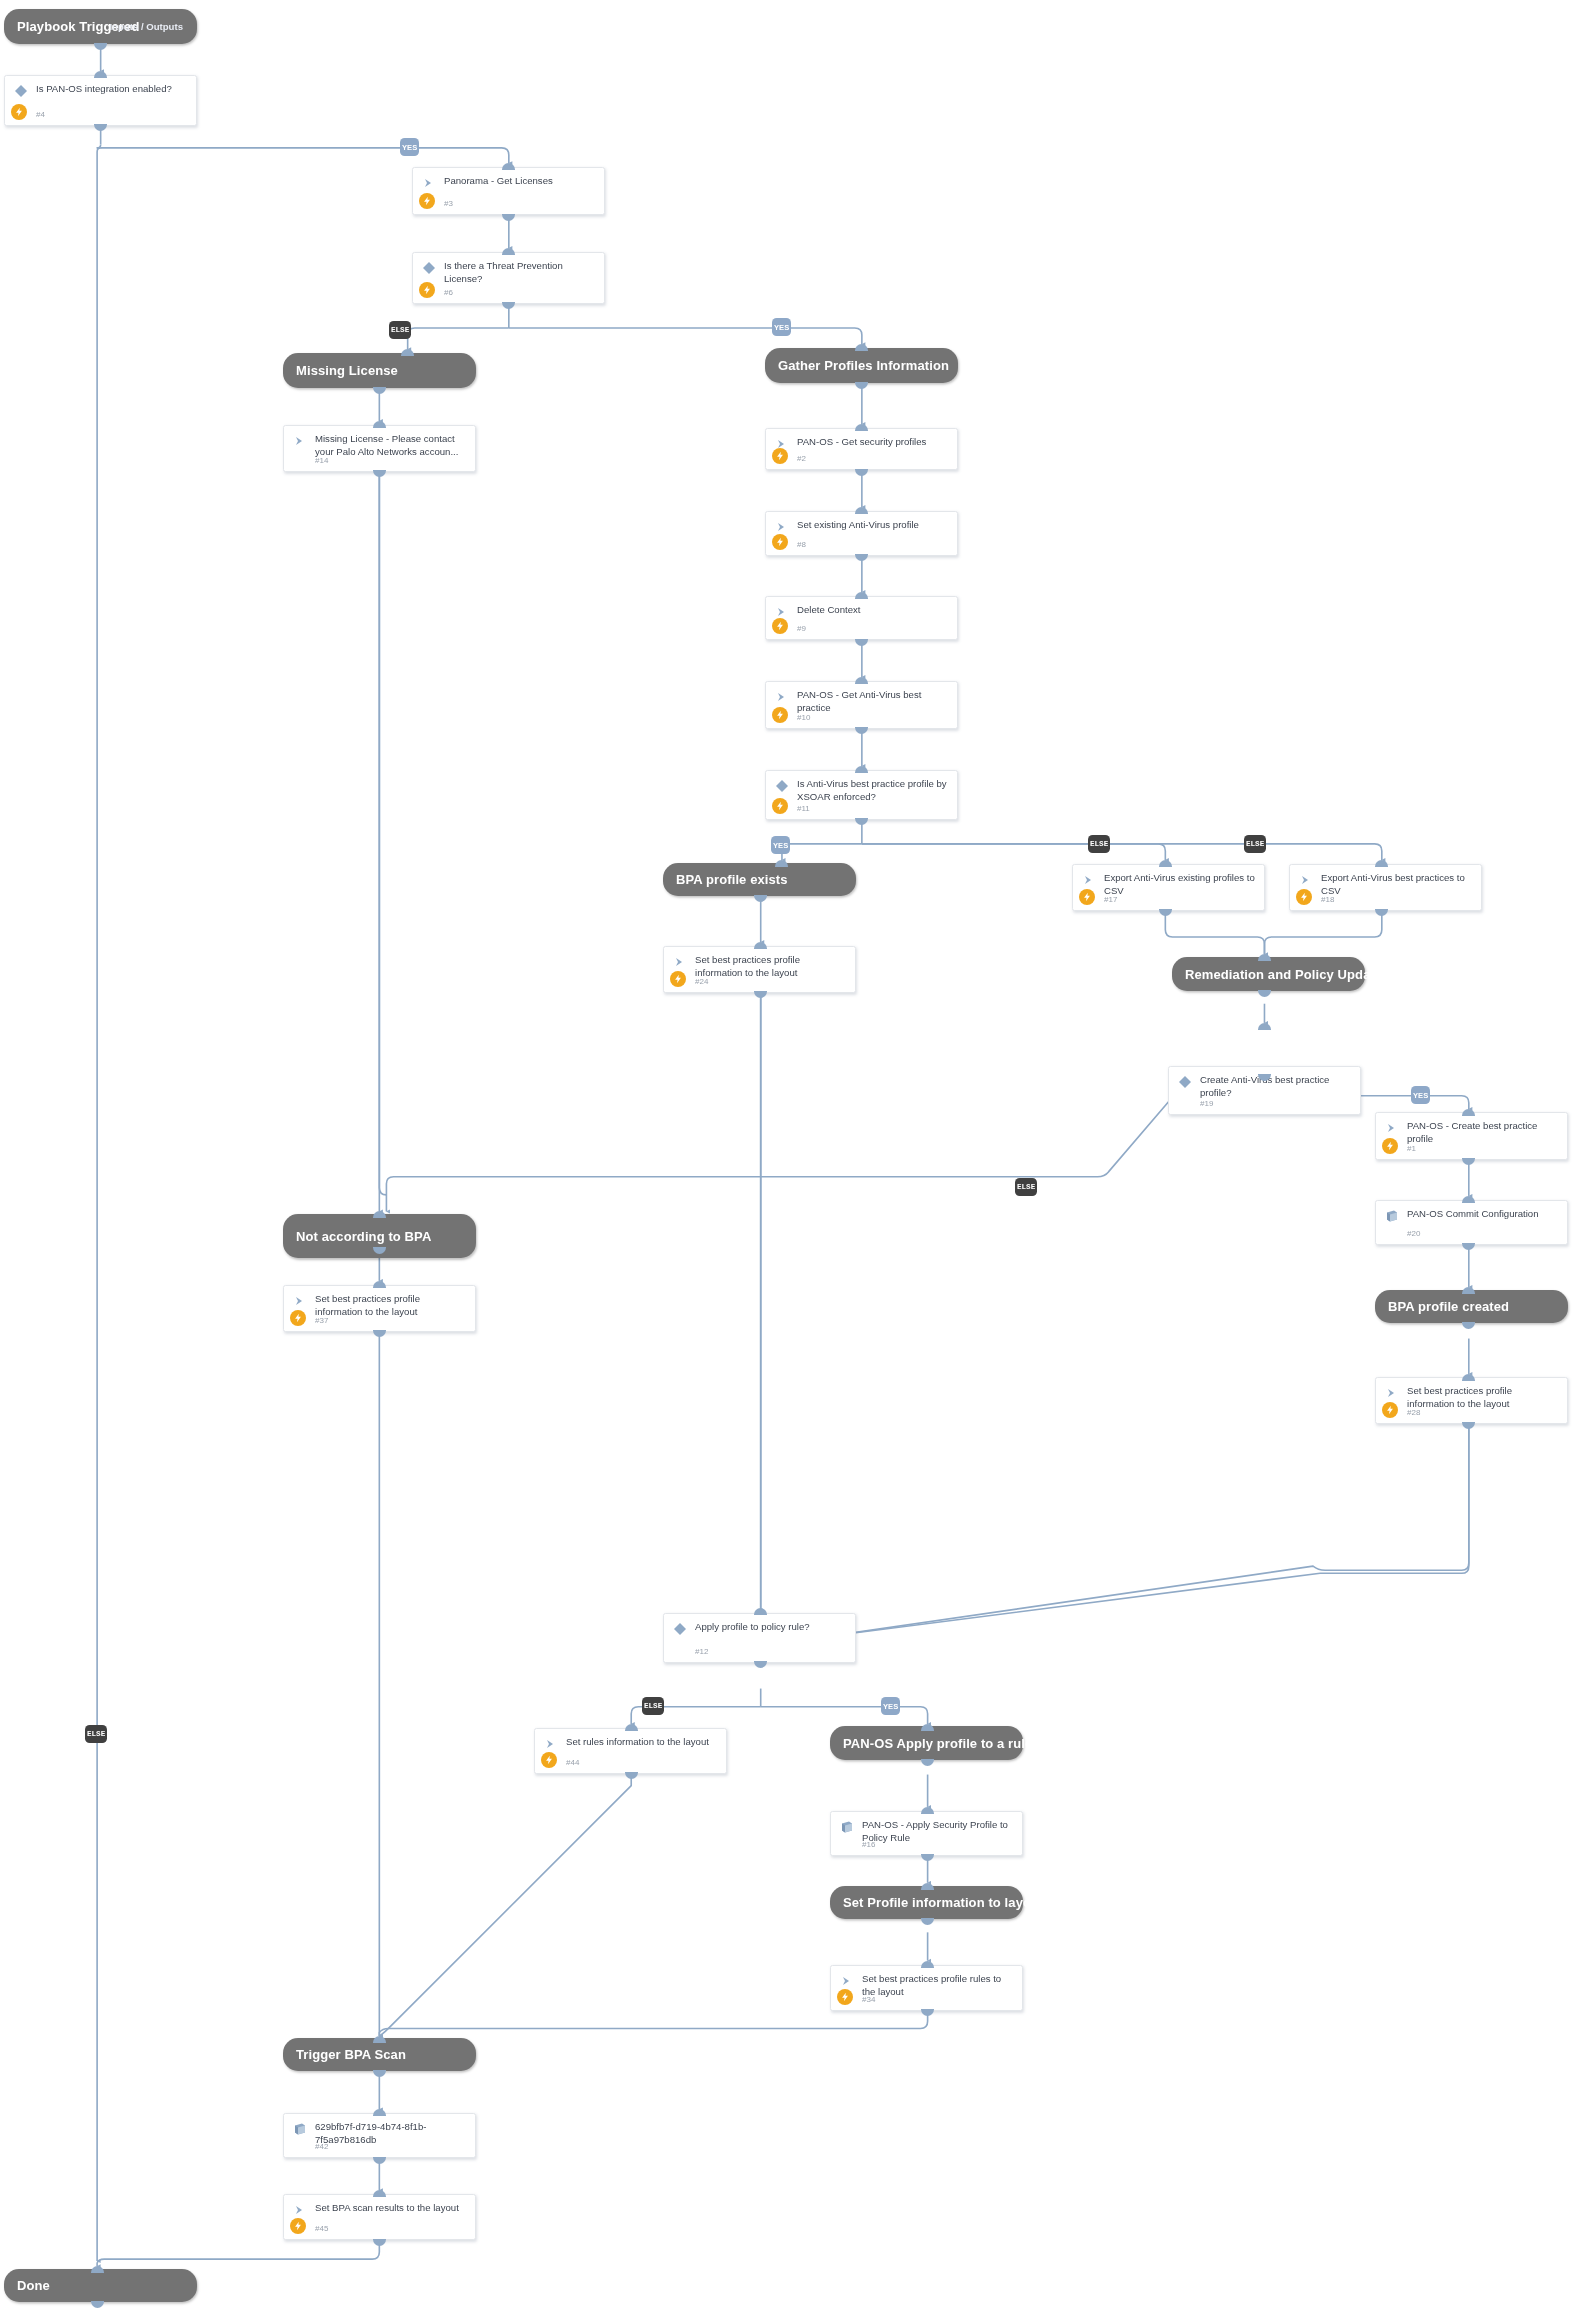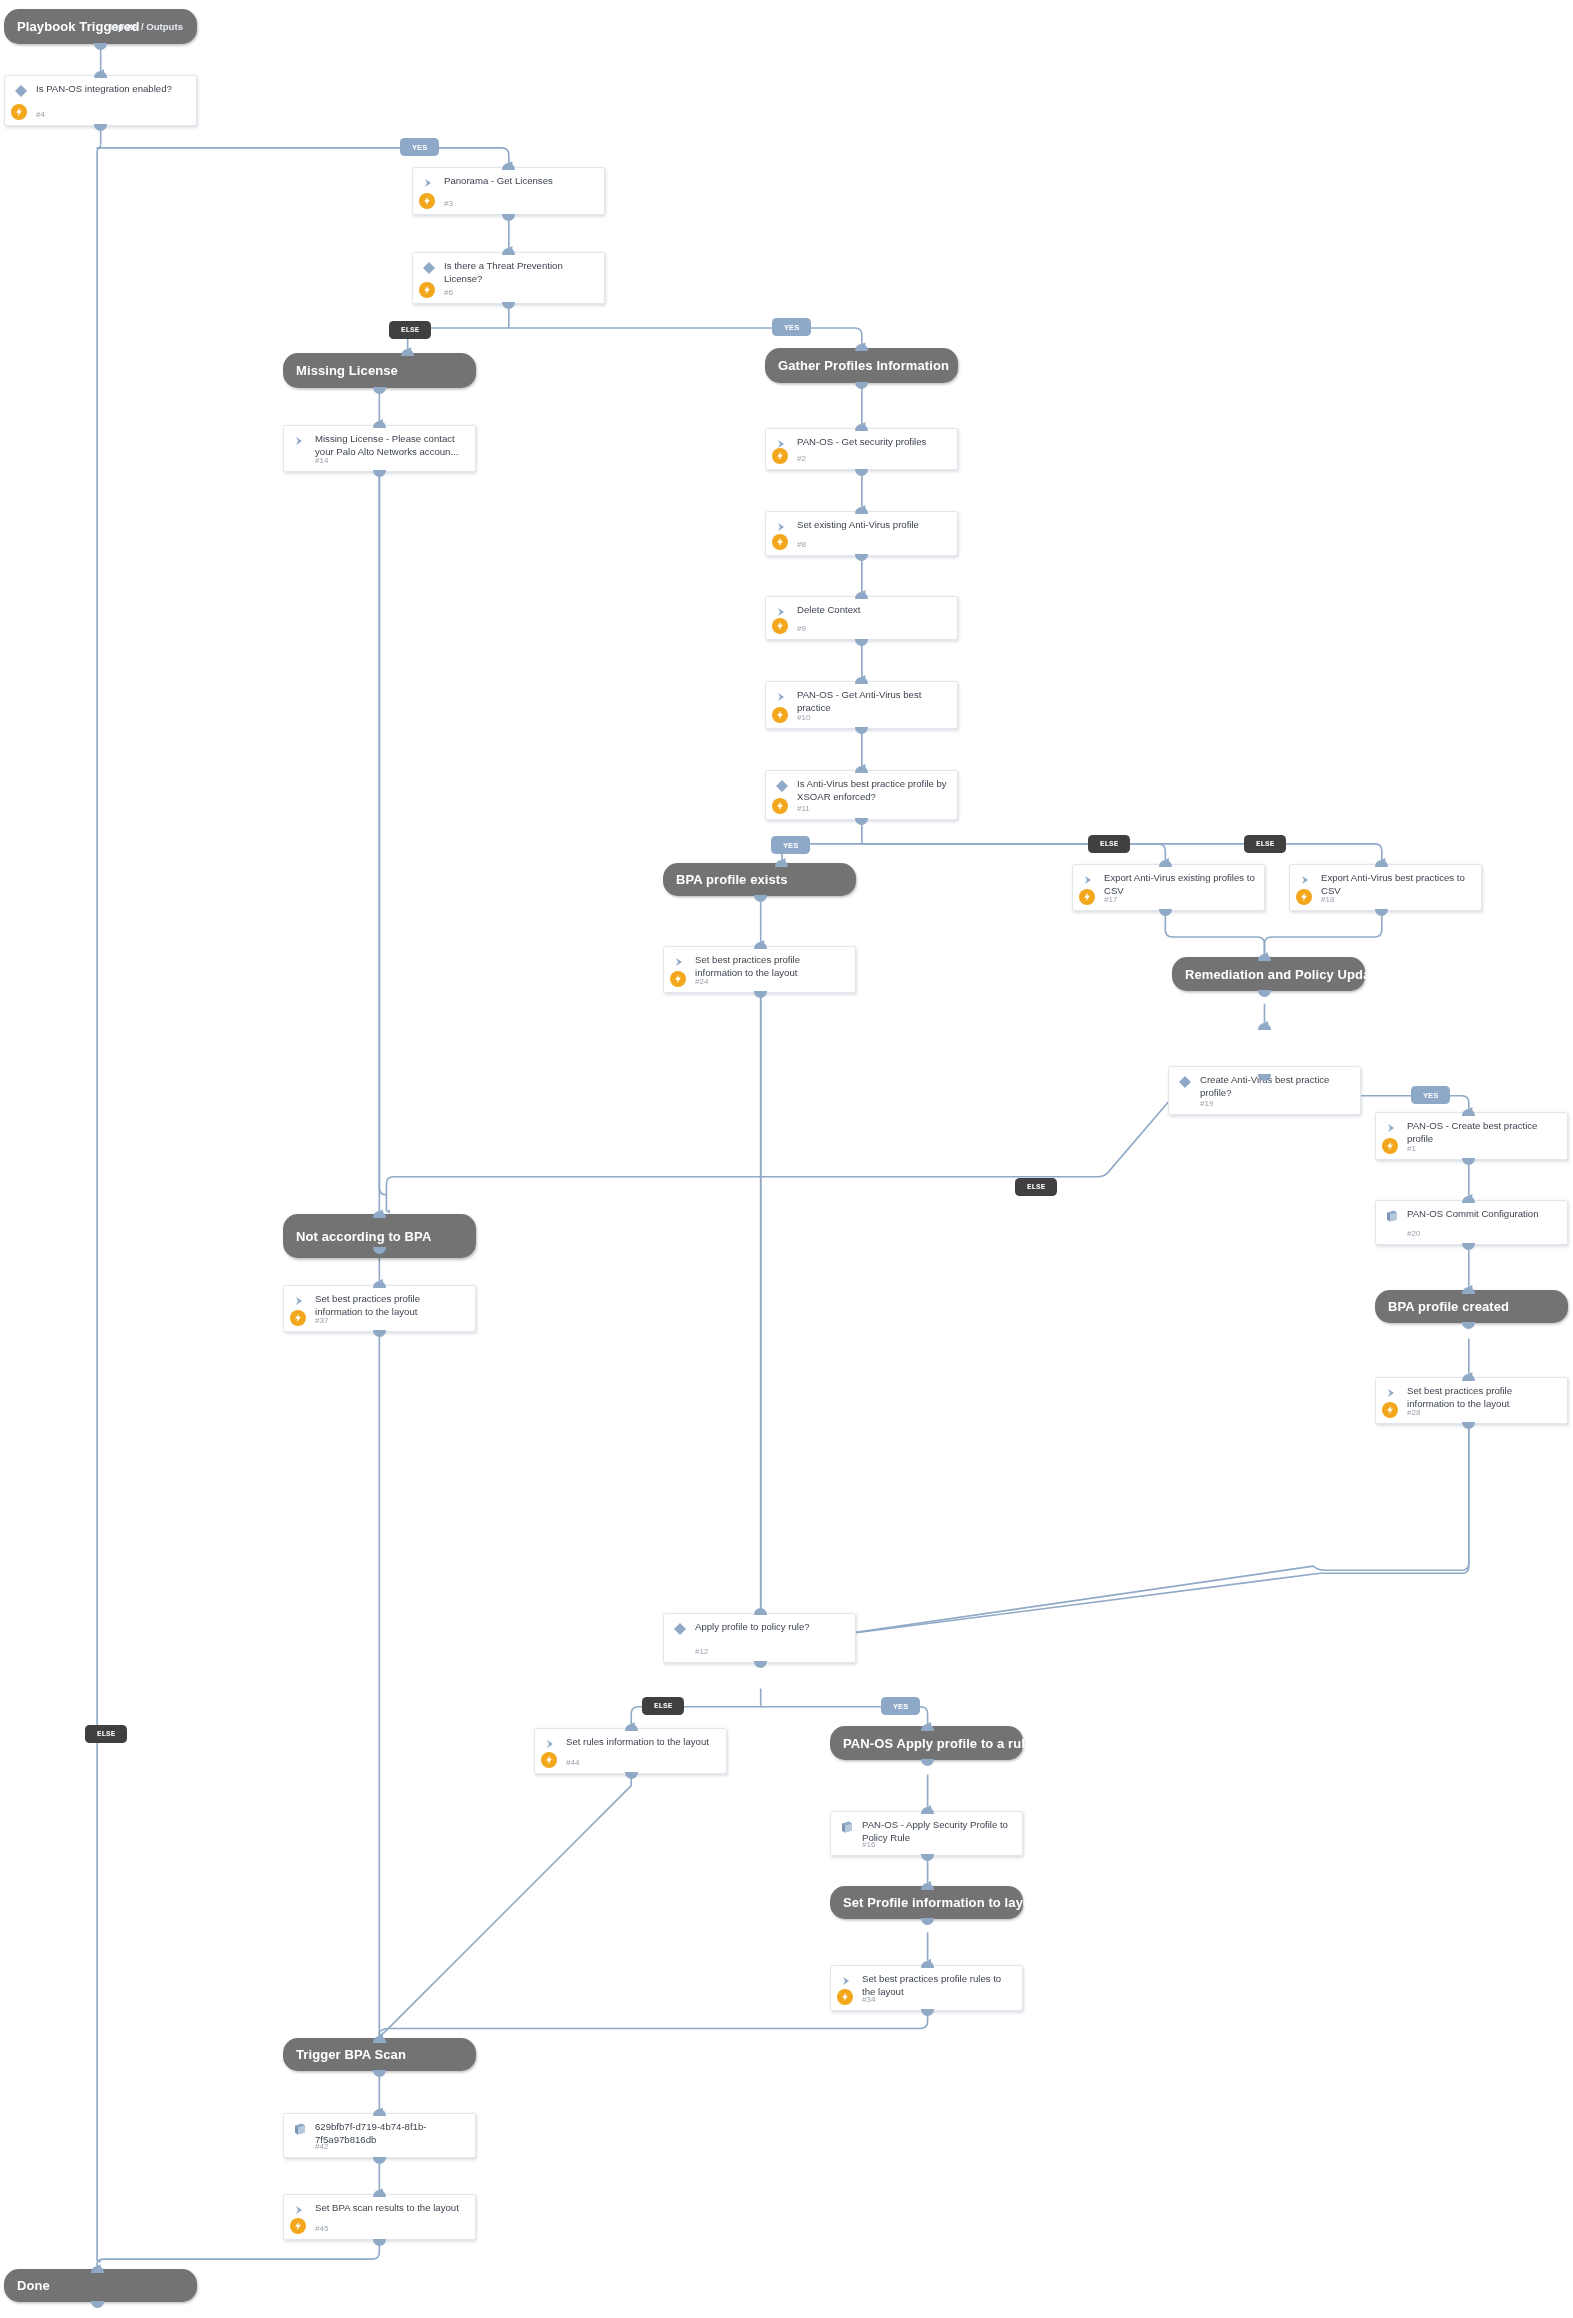--- a/index.html
+++ b/index.html
@@ -100,21 +100,21 @@
     justify-content: center;
   }
   .bolt svg { display:block; }
 
   
   .badge {
     position: absolute;
     box-sizing: border-box;
     height: 18px;
     min-width: 19px;
-    padding: 0 12px;
+    padding: 0 2px;
     border-radius: 4.6px;
     display: flex;
     align-items: center;
     justify-content: center;
     font-size: 7.6px;
     font-weight: bold;
     color: #ffffff;
     z-index: 6;
     white-space: nowrap;
   }

